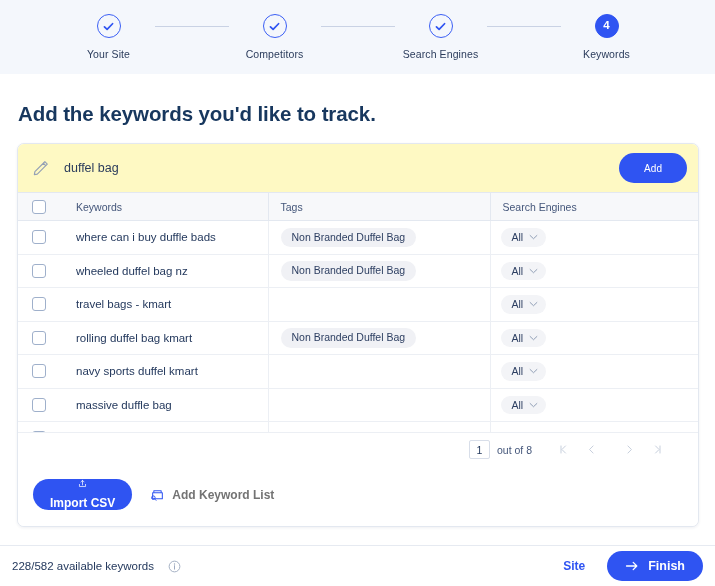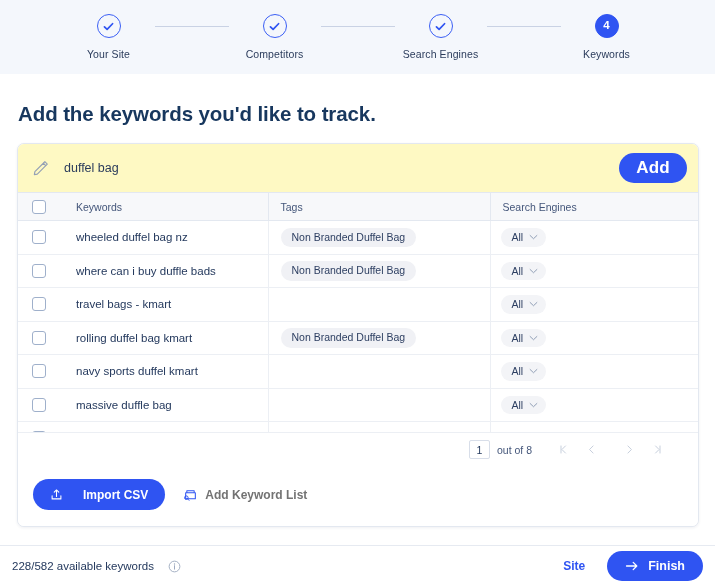--- a/index.html
+++ b/index.html
@@ -78,22 +78,22 @@
   }
   .kw-input::placeholder { color: #9aa7bd; }
   .btn-add {
     background: #2f54f2;
     color: #fff;
     border: none;
     border-radius: 17px;
     height: 30px;
     min-width: 68px;
     font-family: "Liberation Sans", sans-serif;
-    font-size: 17px;
-    font-weight: 700;
+    font-size: 10px;
+    font-weight: 400;
     cursor: pointer;
     letter-spacing: .1px;
   }
 
   
   table.kw-table { width: 100%; border-collapse: collapse; table-layout: fixed; }
   .kw-table th {
     background: #f7f8fa;
     border-top: 1px solid #e3e8f0;
     border-bottom: 1px solid #e3e8f0;
@@ -192,26 +192,26 @@
 
   
   .actions {
     display: flex;
     align-items: center;
     gap: 18px;
     padding: 13px 0 16px 15px;
     background: #fff;
   }
   .btn-import {
-    display: inline-flex; align-items: center; gap: 20px;
+    display: inline-flex; align-items: center; gap: 8px;
     background: #2f54f2; color: #fff;
     border: none; border-radius: 17px;
     height: 31px; padding: 0 17px;
     font-family: "Liberation Sans", sans-serif;
-    font-size: 12px; font-weight: 700; cursor: pointer;
+    font-size: 12px; font-weight: 700; cursor: pointer; flex-direction: column;
   }
   .link-addlist {
     display: inline-flex; align-items: center; gap: 7px;
     color: #737373; font-size: 12px; font-weight: 700;
     background: none; border: none; cursor: pointer;
     font-family: "Liberation Sans", sans-serif;
     justify-content: center;
   }
 
   
@@ -332,21 +332,21 @@
         </thead>
         <tbody>
 
           <tr>
             <td class="col-check">
               <div class="cell-pad-check">
                   <span class="checkbox"></span>
                 </div>
             </td>
             <td class="col-kw">
-              <div class="cell-kw">wheeled duffel bag nz</div>
+              <div class="cell-kw">where can i buy duffle bads</div>
             </td>
             <td class="col-tags">
               <div class="cell-tags"><span class="tag-pill">Non Branded Duffel Bag</span></div>
             </td>
             <td class="col-se">
               <div class="cell-se">
                 <span class="se-pill">
                   <span>All</span>
                   <svg class="chev" viewBox="0 0 12 8">
                       <path d="M1.5 2 L6 6.3 L10.5 2" fill="none" stroke="#8e9cb4" stroke-width="1.3" stroke-linecap="round" stroke-linejoin="round"></path>
@@ -356,21 +356,21 @@
             </td>
           </tr>
 
           <tr>
             <td class="col-check">
               <div class="cell-pad-check">
                   <span class="checkbox"></span>
                 </div>
             </td>
             <td class="col-kw">
-              <div class="cell-kw">where can i buy duffle bads</div>
+              <div class="cell-kw">wheeled duffel bag nz</div>
             </td>
             <td class="col-tags">
               <div class="cell-tags"><span class="tag-pill">Non Branded Duffel Bag</span></div>
             </td>
             <td class="col-se">
               <div class="cell-se">
                 <span class="se-pill">
                   <span>All</span>
                   <svg class="chev" viewBox="0 0 12 8">
                       <path d="M1.5 2 L6 6.3 L10.5 2" fill="none" stroke="#8e9cb4" stroke-width="1.3" stroke-linecap="round" stroke-linejoin="round"></path>

